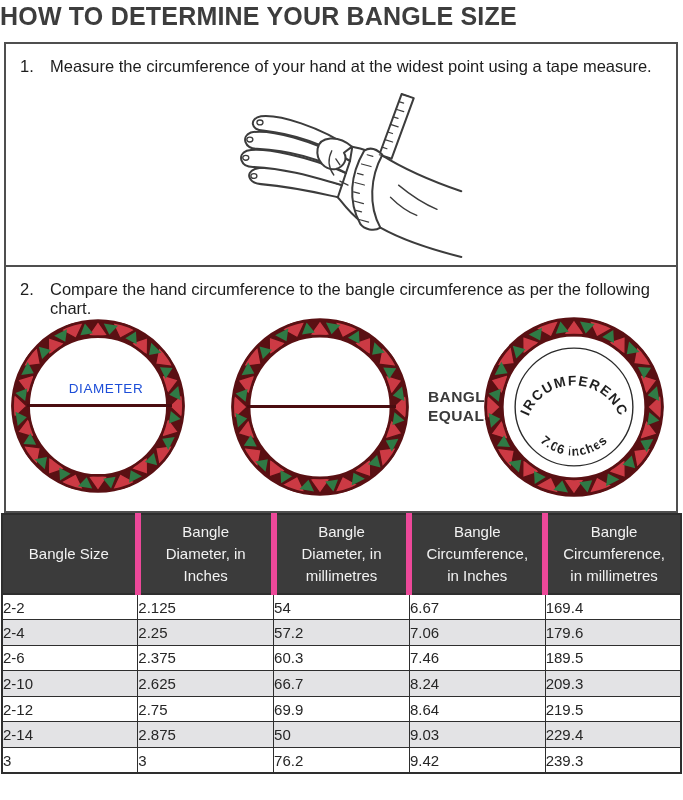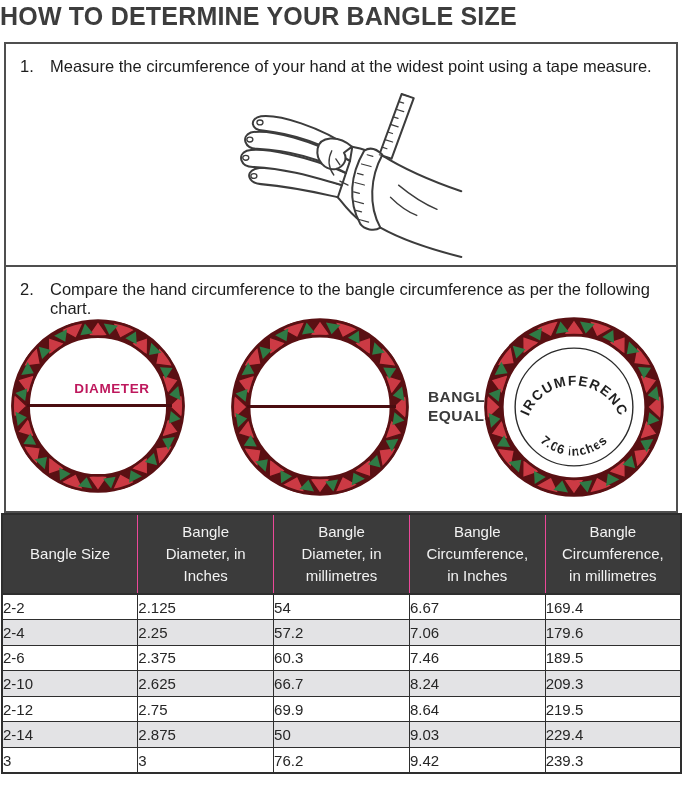--- a/index.html
+++ b/index.html
@@ -20,34 +20,34 @@
   #hand-svg{position:absolute;left:235px;top:88px;width:230px;height:172px;}
 
   .ring-wrap{position:absolute;}
   #ring1{left:9px;top:317px;width:178px;height:178px;}
   #ring2{left:229px;top:316px;width:182px;height:182px;}
   #ring3{left:482px;top:315px;width:184px;height:184px;}
   .ring-svg,.ring-overlay{position:absolute;left:0;top:0;width:100%;height:100%;}
 
   .diam-line{position:absolute;left:18px;right:15px;top:calc(50% - 2px);height:3px;
              background:#4a0d10;}
-  .diam-label{position:absolute;top:calc(50% - 25px);left:14px;width:100%;text-align:center;
-              font-weight:bold;font-size:13.5px;color:#be185d;letter-spacing:.6px;}
+  .diam-label{position:absolute;top:calc(50% - 25px);left:8px;width:100%;text-align:center;
+              font-weight:normal;font-size:13.5px;color:#1d4ed8;letter-spacing:.6px;}
   .equiv{position:absolute;top:calc(50% + 7px);left:0;width:100%;text-align:center;
          font-weight:bold;font-size:13.5px;line-height:1.4;color:#1f1f1f;}
 
   .equals{position:absolute;left:428px;top:388px;font-weight:bold;font-size:15.5px;
           line-height:1.2;color:#3a3a3a;letter-spacing:.4px;}
 
   .size-table{position:absolute;left:1px;top:513px;width:681px;border-collapse:collapse;
               table-layout:fixed;font-size:15px;color:#262626;border:2px solid #2e2e2e;}
   .size-table thead tr{height:80px;}
   .size-table th{background:#3b3b3b;color:#f2f2f2;font-weight:normal;font-size:15px;
                  text-align:center;vertical-align:middle;padding:0 12px;line-height:1.45;
-                 border-left:1px solid #ec4899;border-bottom:2px solid #2e2e2e;}
+                 border-left:6px solid #ec4899;border-bottom:2px solid #2e2e2e;}
   .size-table th:first-child{border-left:none;}
   .size-table tbody tr{height:25.6px;}
   .size-table td{border:1.5px solid #2e2e2e;text-align:left;vertical-align:middle;padding:0;}
   .size-table tbody tr:nth-child(even){background:#e3e3e5;}
 </style>
 </head>
 <body>
 
 <div class="page">
 

